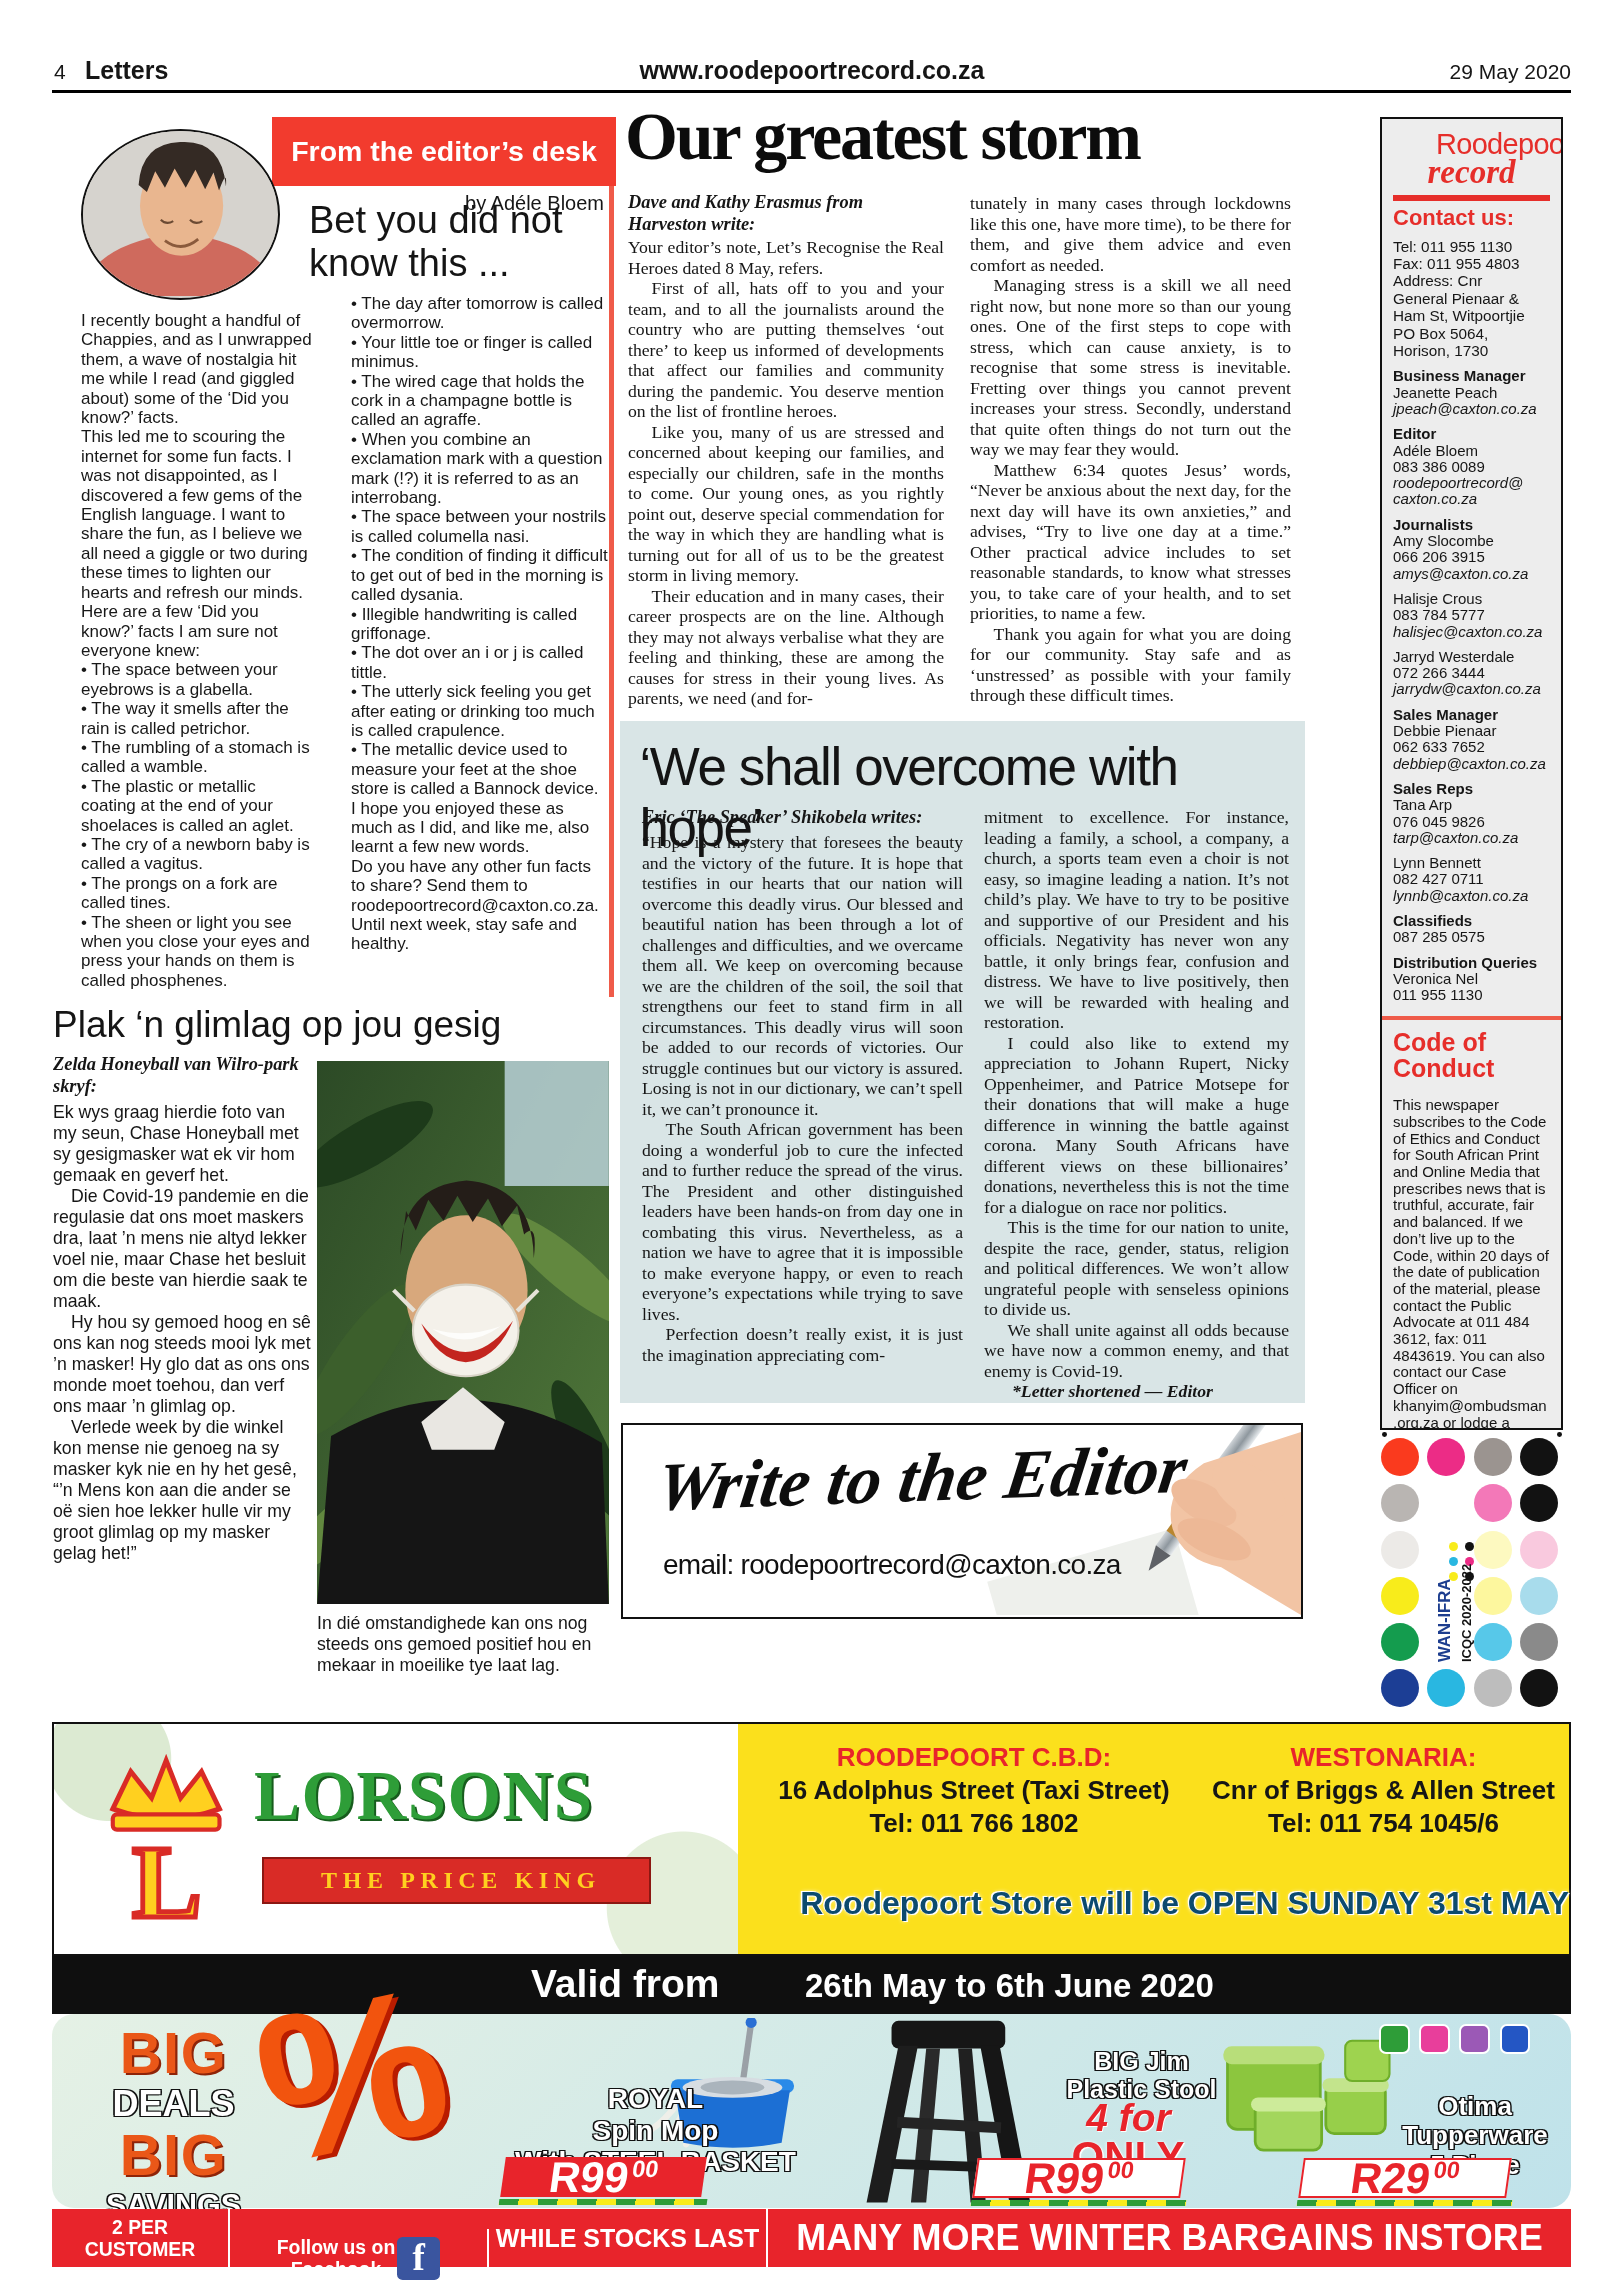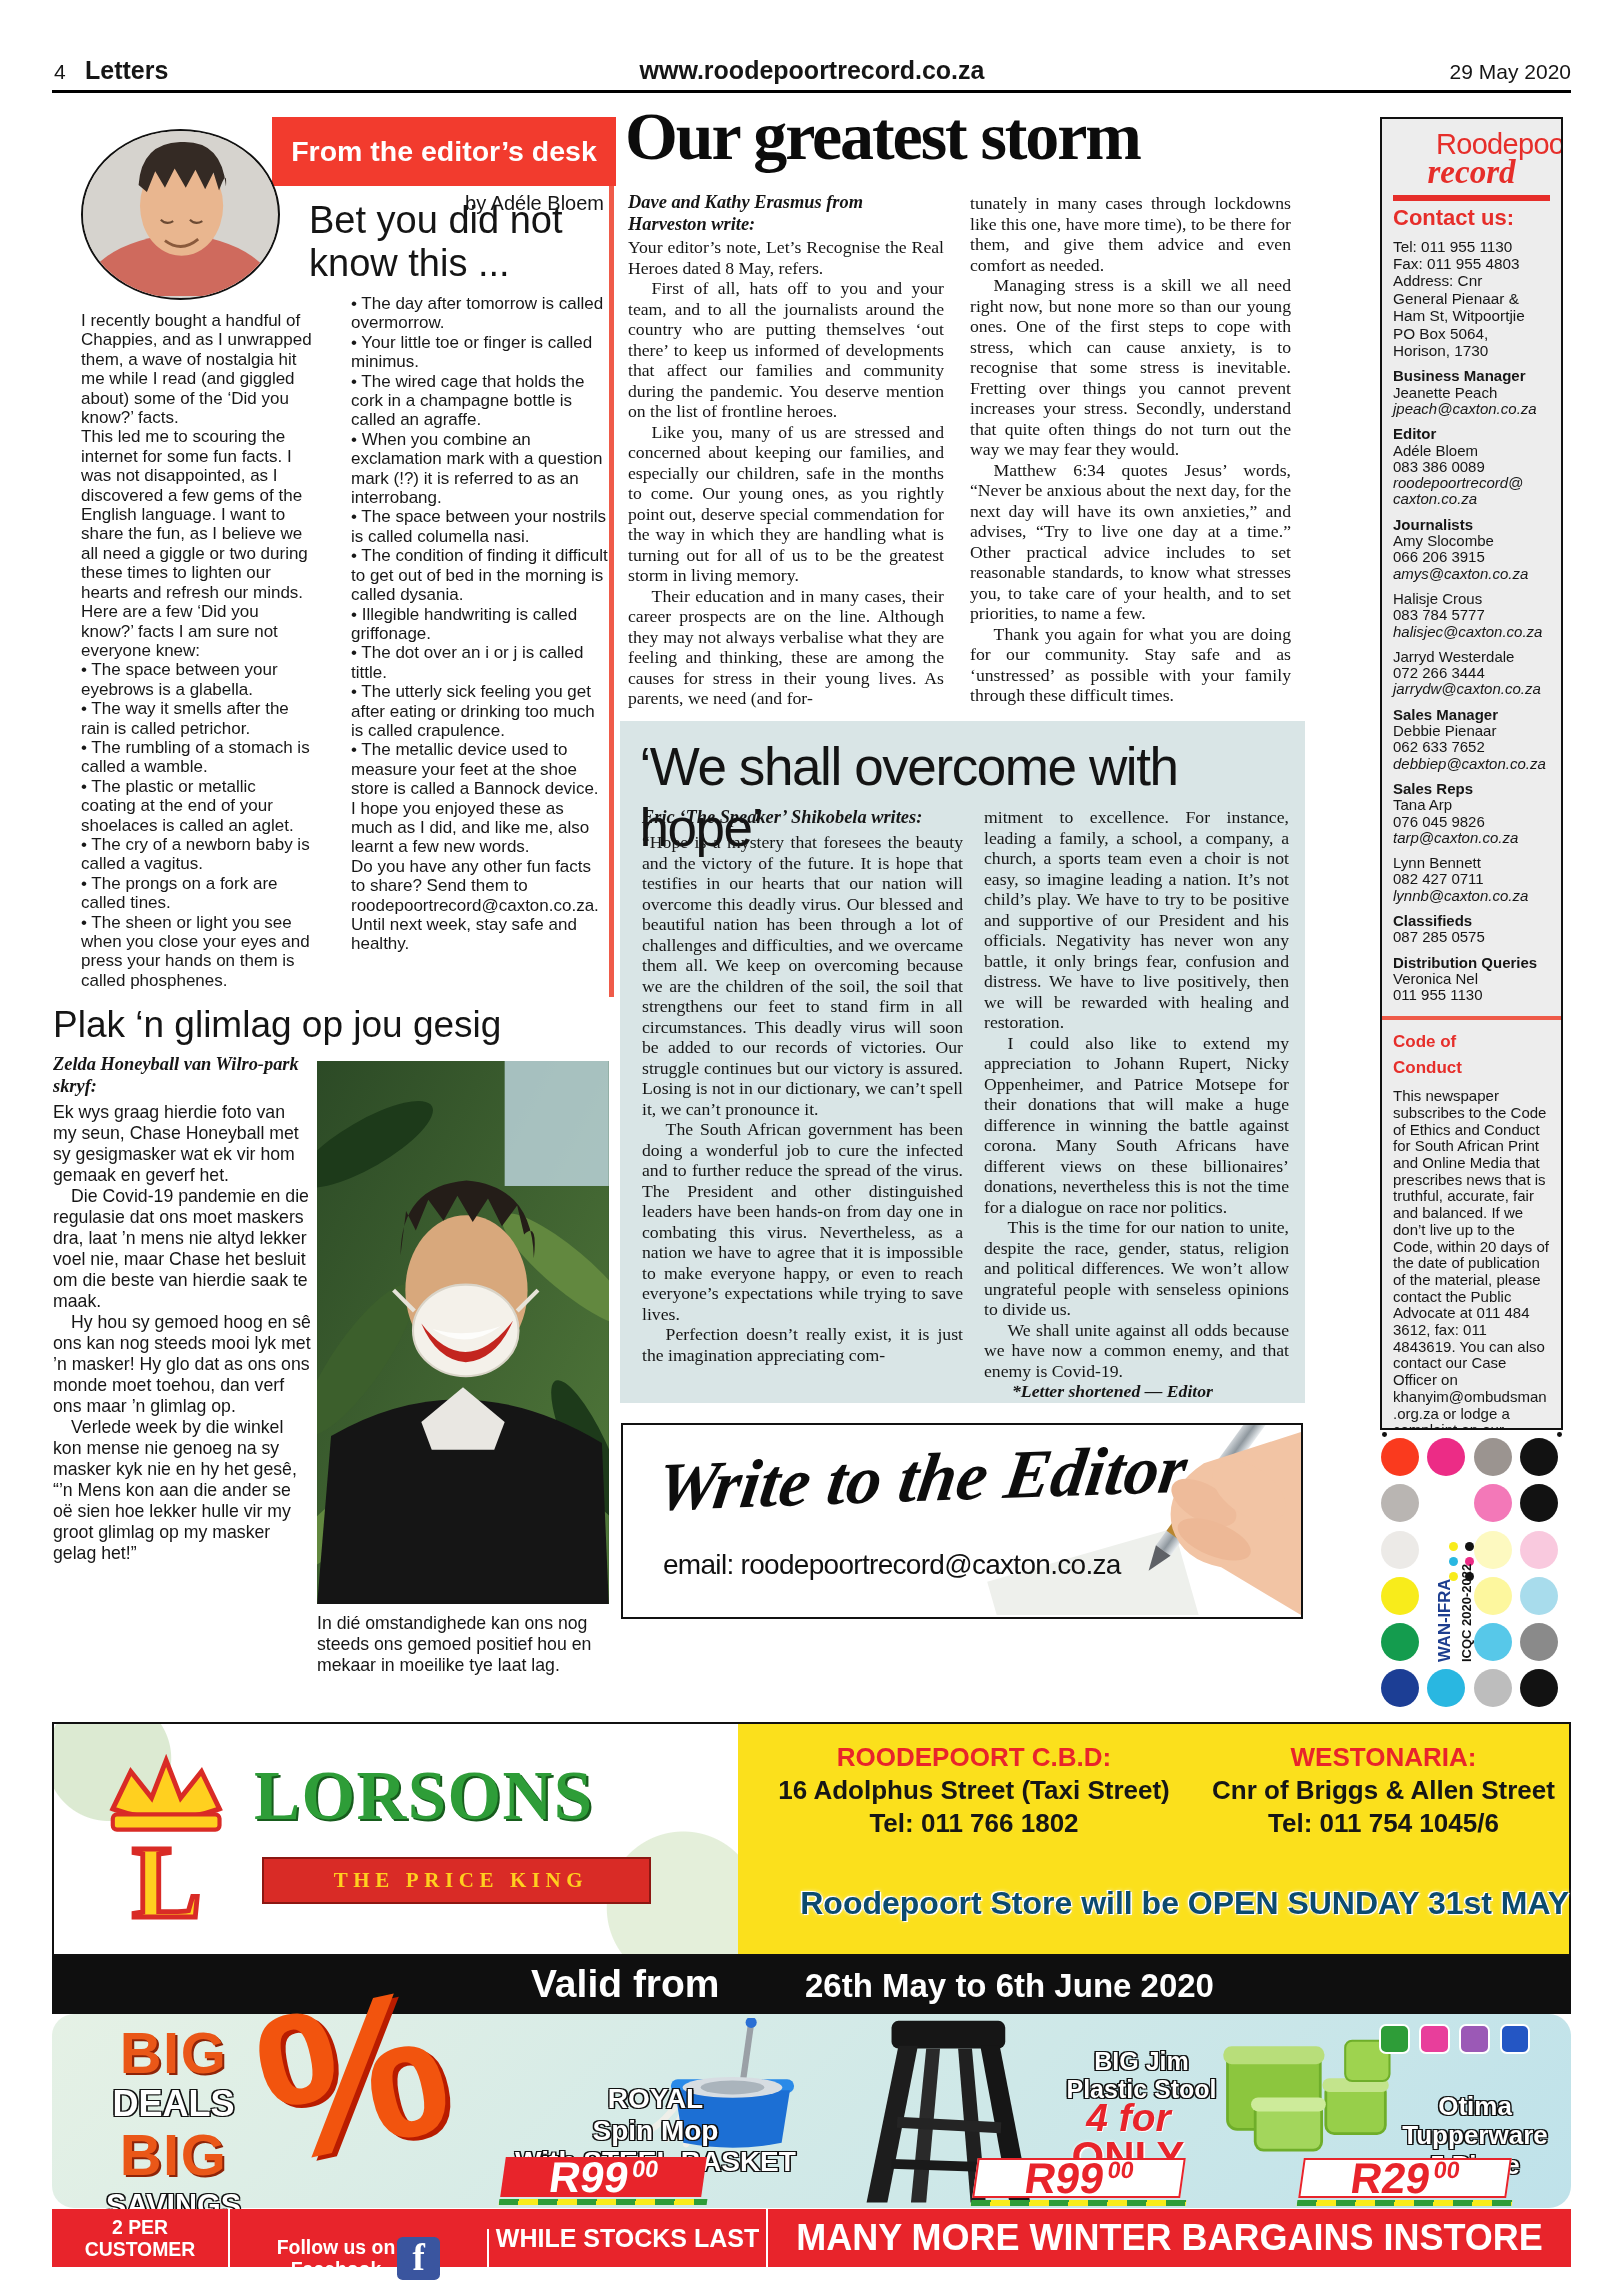--- a/index.html
+++ b/index.html
@@ -71,21 +71,21 @@
   #sb-logo1{color:#e62e2a;font-size:29px;line-height:30.5px;text-align:center;letter-spacing:-0.7px;margin-left:43px;}
   #sb-logo2{color:#e62e2a;font-size:33px;line-height:33px;text-align:center;font-family:"Liberation Serif",serif;
             font-weight:bold;font-style:italic;margin-top:-2.8px;}
   #sb-logo-rule{height:5.6px;background:#e62e2a;margin:5.6px 0 9.7px 0;}
   #sb-contact-h{color:#e62e2a;font-size:22px;font-weight:bold;margin-bottom:11px;}
   #sb-address{font-size:15.3px;line-height:17.4px;}
   .c-sec{margin-top:9px;}
   .c-h{font-weight:bold;}
   .c-e{font-style:italic;white-space:pre-line;}
   #sb-divider{height:3.5px;background:#ef5b49;margin:12.5px -11px 9.7px -11px;}
-  #sb-code-h{color:#e62e2a;font-size:17px;line-height:26px;font-weight:bold;margin-bottom:7px;white-space:pre-line;}
+  #sb-code-h{color:#e62e2a;font-size:25px;line-height:26px;font-weight:bold;margin-bottom:16px;white-space:pre-line;}
   #sb-code{font-size:15px;line-height:16.7px;word-break:break-word;}
 
   
   #swatches{left:1381px;top:1438px;width:182px;}
   .sw-row{display:flex;gap:8.3px;margin-bottom:8.3px;}
   .sw-dot{width:38px;height:38px;border-radius:50%;}
   .corner-dot{position:absolute;width:4.9px;height:4.9px;border-radius:50%;background:#111;}
   #sw-cluster{position:absolute;left:68px;top:104px;display:grid;grid-template-columns:9.7px 9.7px;gap:6.2px;}
   #sw-cluster span{width:9px;height:9px;border-radius:50%;display:block;}
   #wanifra{position:absolute;left:54px;top:224px;transform:rotate(-90deg);transform-origin:left top;
@@ -95,21 +95,21 @@
 
   
   #ad-top{left:52px;top:1722px;width:1519px;height:234px;border:2.1px solid #111;display:flex;}
   #ad-left{width:684px;position:relative;background:
      radial-gradient(circle at 8% 15%, #dcead2 0 62px, transparent 63px),
      radial-gradient(circle at 92% 80%, #e4efda 0 76px, transparent 77px),#fff;}
   #lorsons-name{position:absolute;left:200px;top:33px;font-family:"Liberation Serif",serif;
      font-weight:bold;font-size:69px;color:#2e9d38;letter-spacing:1.4px;text-shadow:2.1px 2.1px 0 #175c1d;}
   #price-king{position:absolute;left:208px;top:133px;width:389px;height:47px;background:#d92b26;
      border:2.1px solid #8c1712;color:#ffd01f;display:flex;align-items:center;justify-content:center;
-     font-family:"Liberation Serif",serif;font-weight:bold;font-size:21px;letter-spacing:5.6px;padding-left:9px;}
+     font-family:"Liberation Serif",serif;font-weight:bold;font-size:24px;letter-spacing:5.6px;padding-left:9px;}
   #ad-right{flex:1;position:relative;background:#fbe01c;}
   .store{position:absolute;top:16.7px;text-align:center;font-weight:bold;font-size:26px;line-height:33px;}
   #store1{left:14px;width:444px;}
   #store2{left:472px;width:347px;}
   .store-h{color:#e8242b;}
   #ad-open{position:absolute;left:0;right:0;top:161px;text-align:right;font-weight:bold;font-size:32px;
      color:#0c4a6e;text-shadow:0 0 4.2px #fff,1.4px 1.4px 0 #fff,-1.4px -1.4px 0 #fff;}
   #ad-valid{left:52px;top:1956px;width:1519px;height:58px;background:#0f0f0f;}
   #valid-label{position:absolute;left:479px;top:5.6px;color:#fff;font-weight:bold;font-size:39px;}
   #valid-dates{position:absolute;left:753px;top:11px;color:#fff;font-weight:bold;font-size:33px;}

